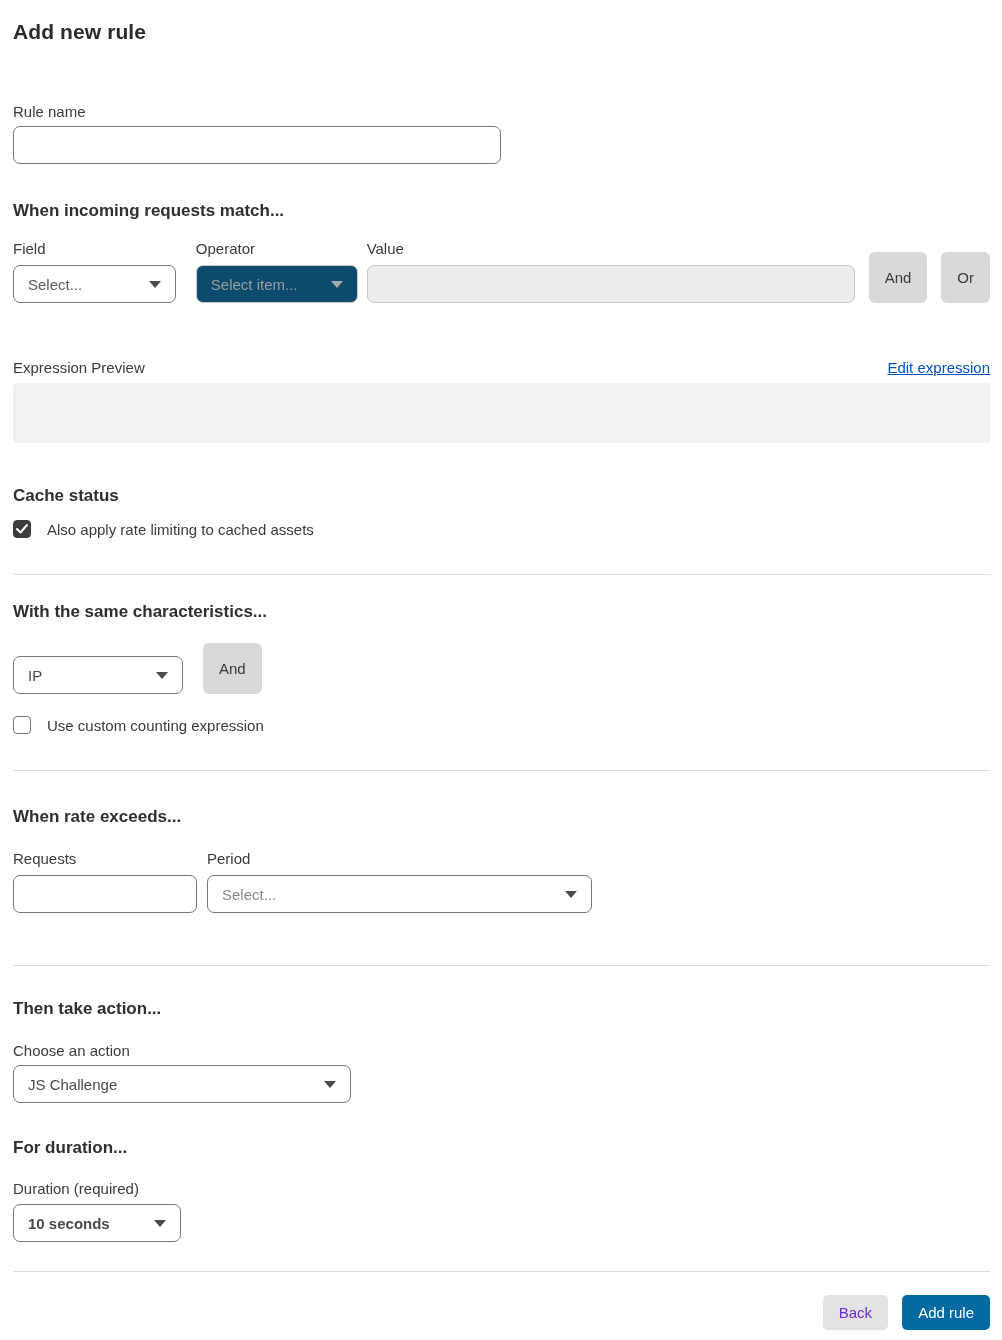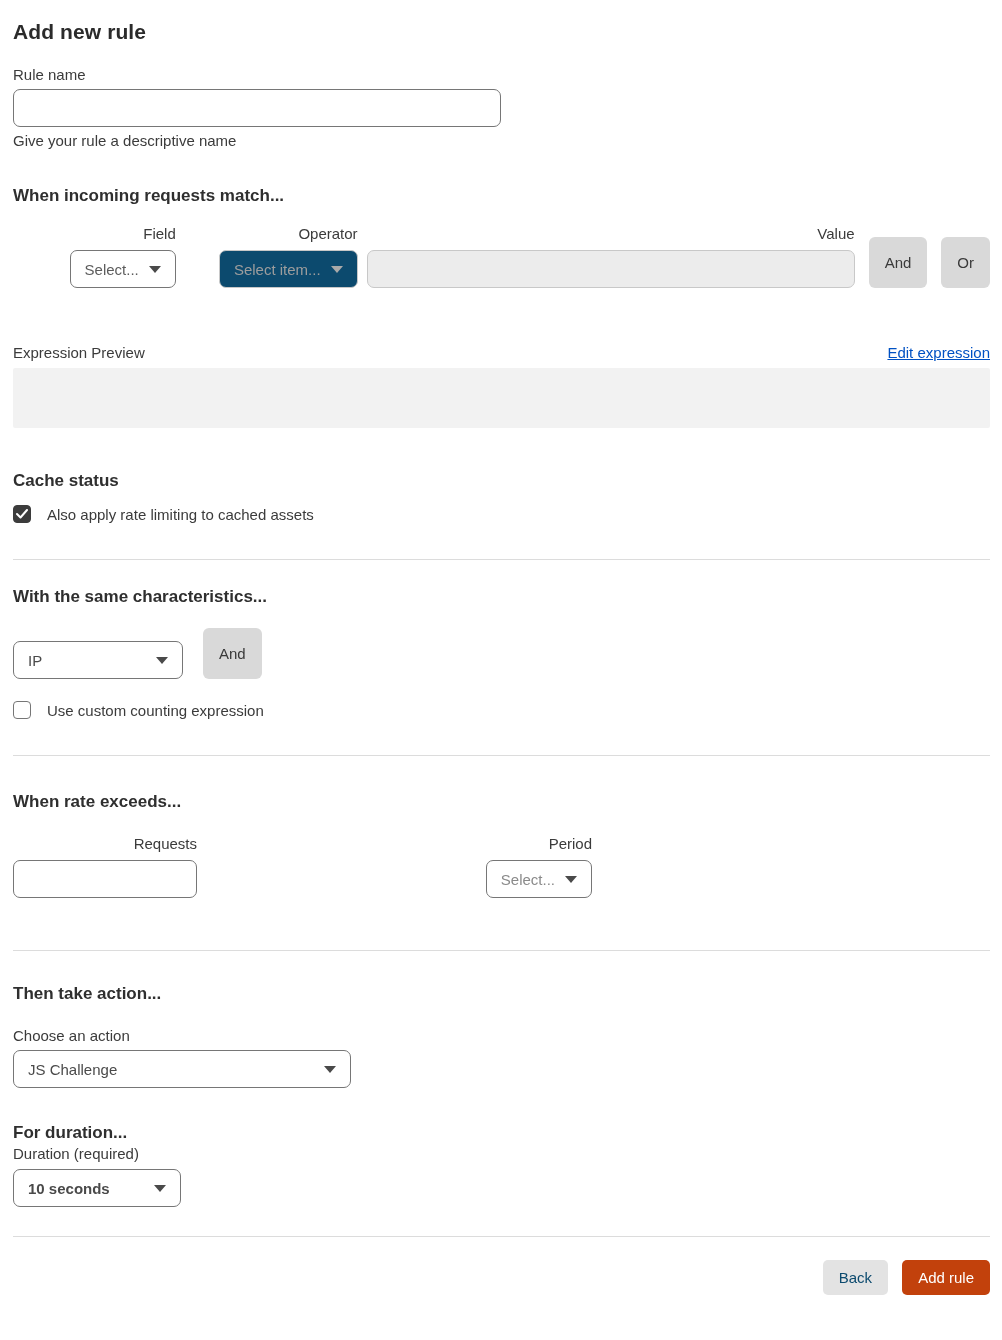--- a/index.html
+++ b/index.html
@@ -90,21 +90,21 @@
     border-radius: 6px;
     background: #d9d9d9;
     color: #3a3a3a;
     font-size: 15px;
     font-family: inherit;
     padding: 16px 16px;
     cursor: pointer;
   }
 
   .row { display: flex; align-items: flex-end; }
-  .col { display: flex; flex-direction: column; align-items: flex-end; }
+  .col { display: flex; flex-direction: column; }
   .col .field-label { margin-bottom: 8px; }
 
   .link {
     color: #0051c3;
     font-size: 15px;
     text-decoration: underline;
     cursor: pointer;
   }
 
   .preview-box {
@@ -152,44 +152,44 @@
   }
   .btn {
     height: 35px;
     border: none;
     border-radius: 5px;
     font-size: 15px;
     font-family: inherit;
     padding: 0 16px;
     cursor: pointer;
   }
-  .btn-back { background: #e3e3e3; color: #0c4a6e; text-align: right; }
-  .btn-primary { background: #c2410c; color: #ffffff; margin-left: 14px; }
+  .btn-back { background: #e3e3e3; color: #6d28d9; text-align: right; }
+  .btn-primary { background: #0369a1; color: #ffffff; margin-left: 14px; }
 
   
-  .mt-rule-label { margin-top: 22px; }
+  .mt-rule-label { margin-top: 59px; }
   .mt-rule-input { margin-top: 6px; }
   .mt-match-head { margin-top: 37px; }
   .mt-match-row { margin-top: 19px; }
   .mt-expr-row { margin-top: 56px; }
   .mt-cache-head { margin-top: 43px; }
   .mt-cache-check { margin-top: 14px; }
   .mt-hr1 { margin-top: 36px; }
   .mt-char-head { margin-top: 27px; }
   .mt-char-row { margin-top: 21px; }
   .mt-char-check { margin-top: 22px; }
   .mt-hr2 { margin-top: 36px; }
   .mt-rate-head { margin-top: 36px; }
   .mt-rate-row { margin-top: 23px; }
   .mt-hr3 { margin-top: 52px; }
   .mt-action-head { margin-top: 33px; }
   .mt-action-label { margin-top: 23px; }
   .mt-action-select { margin-top: 6px; }
   .mt-duration-head { margin-top: 35px; }
-  .mt-duration-label { margin-top: 2px; }
+  .mt-duration-label { margin-top: 22px; }
   .mt-duration-select { margin-top: 7px; font-weight: bold; }
   .mt-hr4 { margin-top: 29px; }
 
   .expr-row { display: flex; justify-content: space-between; align-items: baseline; width: 977px; }
 
   .w-field { width: 168px; }
   .w-operator { width: 167px; margin-left: 20px; }
   .w-value { width: 488px; margin-left: 9px; }
   .ml-and { margin-left: 14px; }
   .ml-or { margin-left: 14px; }
@@ -202,21 +202,20 @@
 </style>
 </head>
 <body>
 
 <div class="container">
 
   <h1 class="page-title">Add new rule</h1>
 
   <label class="field-label mt-rule-label">Rule name</label>
   <input class="text-input mt-rule-input" type="text" value="" style="">
-  <div class="help-text">Give your rule a descriptive name</div>
 
   <div class="section-heading mt-match-head">When incoming requests match...</div>
 
   <div class="row mt-match-row">
     <div class="col w-field">
       <span class="field-label">Field</span>
       <div class="select placeholder">
         <span class="select-text">Select...</span>
         <span class="caret"></span>
       </div>

